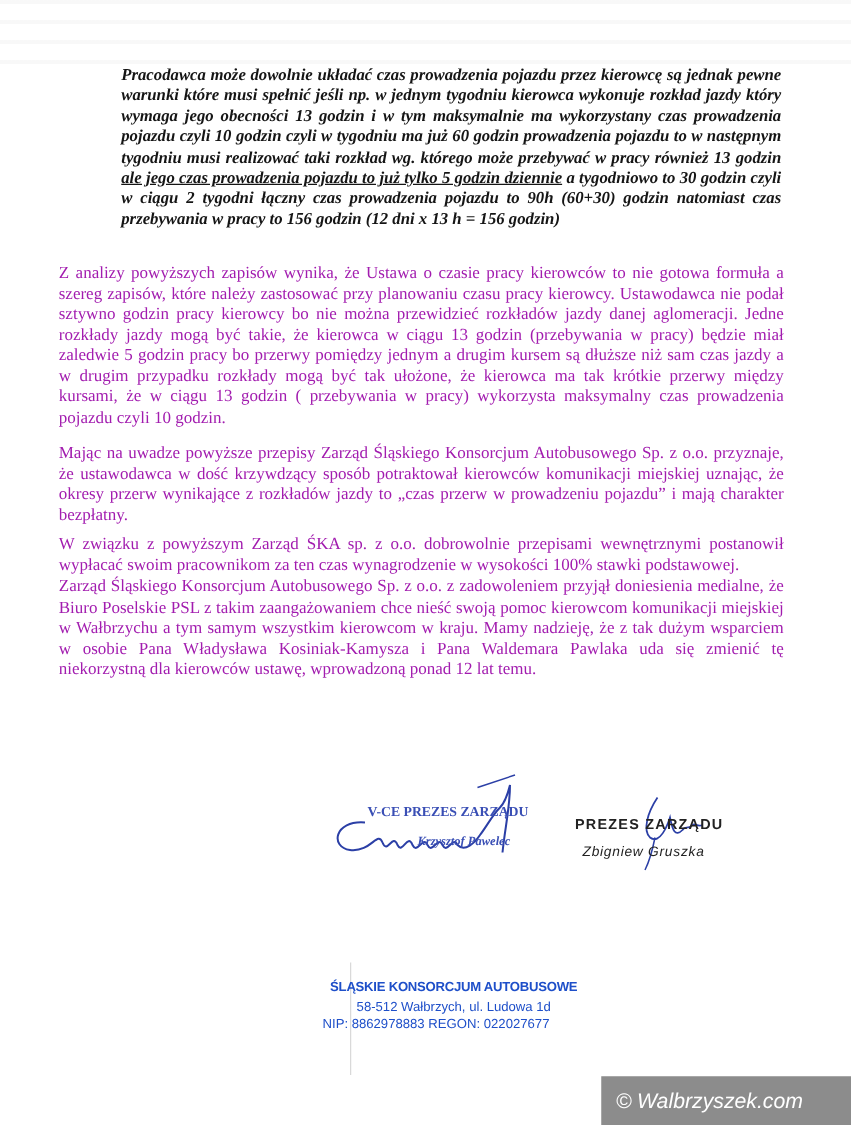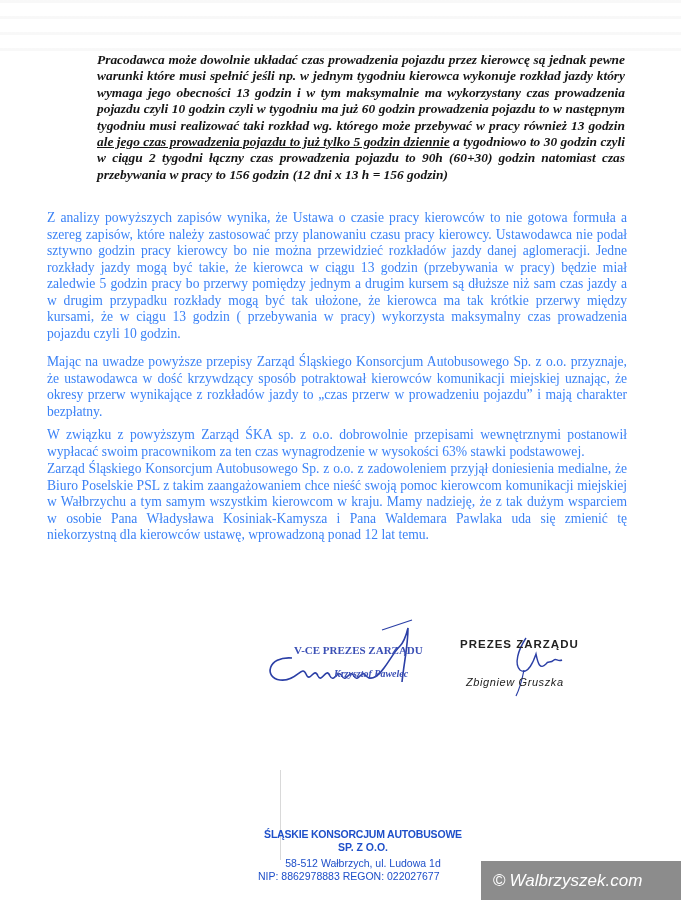--- a/index.html
+++ b/index.html
@@ -16,50 +16,50 @@
   }
   .page { position: absolute; left: 0; top: 0; width: 681px; height: 699px; }
   .italic-block {
     position: absolute; left: 97px; top: 52px; width: 528px;
     font-style: italic; font-weight: bold; font-size: 13.4px; line-height: 16.4px;
     text-align: justify; color: #151515;
   }
   .italic-block u { text-decoration: underline; }
   .para {
     position: absolute; left: 47px; width: 580px;
-    font-size: 13.6px; line-height: 16.5px; text-align: justify; color: #3b82f6;
+    font-size: 13.6px; line-height: 16.5px; text-align: justify; color: #a21caf;
   }
   #p1 { top: 210px; }
   #p2 { top: 354px; }
   #p3 { top: 427px; }
   #p4 { top: 461px; }
 
   .sig1 { position: absolute; left: 262px; top: 616px; width: 180px; height: 80px; }
   .sig1 .role {
     position: absolute; left: 32px; top: 28px;
     font-family: "Liberation Serif", serif; font-weight: bold; font-size: 11px; color: #3a4fb5;
   }
   .sig1 .name {
     position: absolute; left: 72px; top: 52px;
     font-family: "Liberation Serif", serif; font-style: italic; font-size: 10px; color: #3a4fb5; font-weight: bold;
   }
   .sig1 svg { position: absolute; left: 0; top: 0; }
   .sig2 { position: absolute; left: 458px; top: 630px; width: 150px; height: 70px; }
   .sig2 .role {
-    position: absolute; left: 2px; top: 8px;
+    position: absolute; left: 2px; top: 24px;
     font-family: "Liberation Sans", sans-serif; font-weight: bold; font-size: 11.5px; letter-spacing: 1px; color: #222; text-align: right;
   }
   .sig2 .name {
     position: absolute; left: 8px; top: 46px;
     font-family: "Liberation Sans", sans-serif; font-style: italic; font-size: 11px; letter-spacing: .6px; color: #222;
   }
   .sig2 svg { position: absolute; left: 0; top: 0; }
 
   .stamp {
-    position: absolute; left: 258px; top: 828px; width: 210px;
+    position: absolute; left: 258px; top: 784px; width: 210px;
     font-family: "Liberation Sans", sans-serif; color: #1e4fc9; text-align: center;
   }
   .stamp .l1 { font-weight: bold; font-size: 10.5px; letter-spacing: -.2px; }
   .stamp .l2 { font-weight: bold; font-size: 10.5px; margin-top: 1px; }
   .stamp .l3 { font-size: 10.5px; margin-top: 4px; }
   .stamp .l4 { font-size: 10.5px; margin-top: 1px; text-align: left; }
   .vline { position: absolute; left: 280px; top: 770px; width: 1px; height: 90px; background: #d9d9d9; }
 
   .watermark {
     position: absolute; left: 481px; top: 861px; width: 200px; height: 39px;
@@ -74,21 +74,21 @@
 <body>
 
 <div class="bleed"></div>
 
 <div class="page">
 
   <div class="italic-block"><span>Pracodawca może dowolnie układać czas prowadzenia pojazdu przez kierowcę są jednak pewne warunki które musi spełnić jeśli np. w jednym tygodniu kierowca wykonuje rozkład jazdy który wymaga jego obecności 13 godzin i w tym maksymalnie ma wykorzystany czas prowadzenia pojazdu czyli 10 godzin czyli w tygodniu ma już 60 godzin prowadzenia pojazdu to w następnym tygodniu musi realizować taki rozkład wg. którego może przebywać w pracy również 13 godzin </span><u>ale jego czas prowadzenia pojazdu to już tylko 5 godzin dziennie</u><span> a tygodniowo to 30 godzin czyli w ciągu 2 tygodni łączny czas prowadzenia pojazdu to 90h (60+30) godzin natomiast czas przebywania w pracy to 156 godzin (12 dni x 13 h = 156 godzin)</span></div>
 
   <div class="para" id="p1">Z analizy powyższych zapisów wynika, że Ustawa o czasie pracy kierowców to nie gotowa formuła a szereg zapisów, które należy zastosować przy planowaniu czasu pracy kierowcy. Ustawodawca nie podał sztywno godzin pracy kierowcy bo nie można przewidzieć rozkładów jazdy danej aglomeracji. Jedne rozkłady jazdy mogą być takie, że kierowca w ciągu 13 godzin (przebywania w pracy) będzie miał zaledwie 5 godzin pracy bo przerwy pomiędzy jednym a drugim kursem są dłuższe niż sam czas jazdy a w drugim przypadku rozkłady mogą być tak ułożone, że kierowca ma tak krótkie przerwy między kursami, że w ciągu 13 godzin ( przebywania w pracy) wykorzysta maksymalny czas prowadzenia pojazdu czyli 10 godzin.</div>
   <div class="para" id="p2">Mając na uwadze powyższe przepisy Zarząd Śląskiego Konsorcjum Autobusowego Sp. z o.o. przyznaje, że ustawodawca w dość krzywdzący sposób potraktował kierowców komunikacji miejskiej uznając, że okresy przerw wynikające z rozkładów jazdy to „czas przerw w prowadzeniu pojazdu” i mają charakter bezpłatny.</div>
-  <div class="para" id="p3">W związku z powyższym Zarząd ŚKA sp. z o.o. dobrowolnie przepisami wewnętrznymi postanowił wypłacać swoim pracownikom za ten czas wynagrodzenie w wysokości 63% stawki podstawowej.</div>
+  <div class="para" id="p3">W związku z powyższym Zarząd ŚKA sp. z o.o. dobrowolnie przepisami wewnętrznymi postanowił wypłacać swoim pracownikom za ten czas wynagrodzenie w wysokości 100% stawki podstawowej.</div>
   <div class="para" id="p4">Zarząd Śląskiego Konsorcjum Autobusowego Sp. z o.o. z zadowoleniem przyjął doniesienia medialne, że Biuro Poselskie PSL z takim zaangażowaniem chce nieść swoją pomoc kierowcom komunikacji miejskiej w Wałbrzychu a tym samym wszystkim kierowcom w kraju. Mamy nadzieję, że z tak dużym wsparciem w osobie Pana Władysława Kosiniak-Kamysza i Pana Waldemara Pawlaka uda się zmienić tę niekorzystną dla kierowców ustawę, wprowadzoną ponad 12 lat temu.</div>
 
   <div class="sig1">
     <svg width="180" height="80">
       <path d="M30 42 C 5 40, 2 62, 18 64 C 35 66, 40 48, 44 58 C 48 68, 52 50, 56 60 C 60 68, 64 50, 68 60 C 72 68, 76 52, 80 60 C 84 68, 88 52, 92 60 C 96 68, 100 52, 104 60 C 110 66, 118 58, 122 52 C 128 44, 132 36, 138 30 C 142 26, 144 20, 146 12 C 146 30, 142 46, 140 66" fill="none" stroke="#2b3fa6" stroke-width="1.6"></path>
       <path d="M120 14 L 150 4" fill="none" stroke="#2b3fa6" stroke-width="1.2"></path>
     </svg>
     <div class="role">V-CE PREZES ZARZĄDU</div>
     <div class="name">Krzysztof Pawelec</div>
   </div>
@@ -99,21 +99,20 @@
       <path d="M66 40 C 64 50, 62 58, 58 66" fill="none" stroke="#2b3fa6" stroke-width="1.2"></path>
     </svg>
     <div class="role">PREZES ZARZĄDU</div>
     <div class="name">Zbigniew Gruszka</div>
   </div>
 
   <div class="vline"></div>
 
   <div class="stamp">
     <div class="l1">ŚLĄSKIE KONSORCJUM AUTOBUSOWE</div>
-    <div class="l2">SP. Z O.O.</div>
     <div class="l3">58-512 Wałbrzych, ul. Ludowa 1d</div>
     <div class="l4">NIP: 8862978883  REGON: 022027677</div>
   </div>
 
   <div class="watermark">
     <span class="copy">©</span>
     <span class="txt">Walbrzyszek.com</span>
   </div>
 </div>
 

